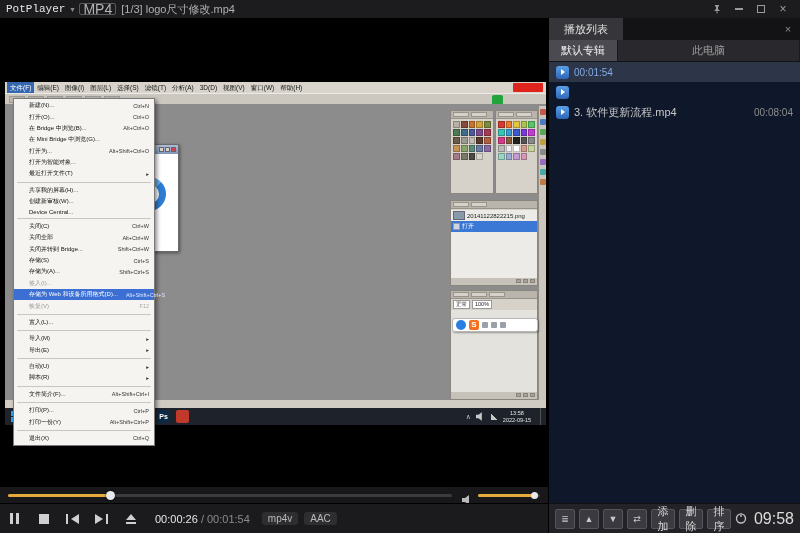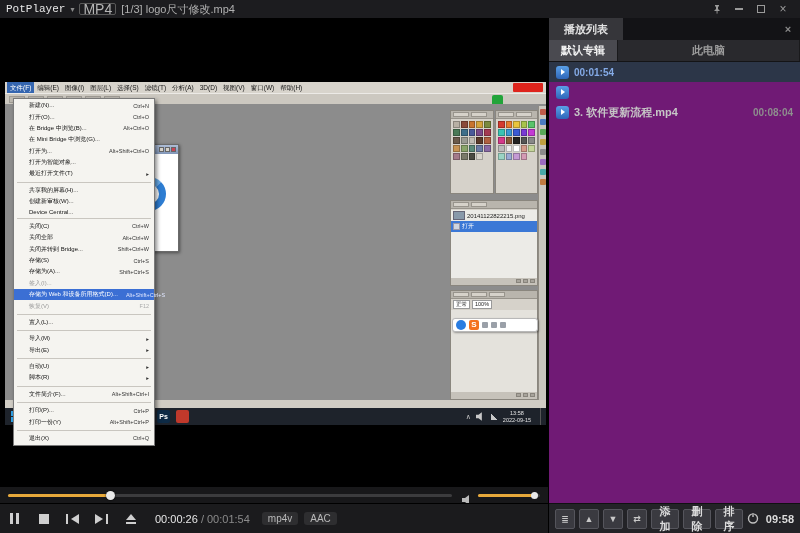--- a/index.html
+++ b/index.html
@@ -137,21 +137,21 @@
   .badge { background:#2e2e30; color:#b9b9b9; font-size:10px; padding:1px 6px; border-radius:3px; }
   .ctrl-right { margin-left:auto; display:flex; align-items:center; gap:10px; padding-right:10px; }
   .dimtxt { color:#b0b0b0; font-size:10px; }
   .subicon { width:15px; height:12px; background:#e8be3a; border-radius:2px;
     background-image:linear-gradient(#e8be3a 3px,#6a5512 3px,#6a5512 4.5px,#e8be3a 4.5px,#e8be3a 7px,#6a5512 7px,#6a5512 8.5px,#e8be3a 8.5px); }
   .gear { color:#d9b23a; font-size:14px; line-height:14px; }
   .ham { display:flex; flex-direction:column; gap:2px; }
   .ham span { width:13px; height:2px; background:#c8c8c8; }
 
   
-  .plist { position:absolute; left:548px; top:18px; width:252px; height:515px; background:#701a75; border-left:1px solid #000;font-weight:bold; }
+  .plist { position:absolute; left:548px; top:18px; width:252px; height:515px; background:#0f172a; border-left:1px solid #000; }
   .ptabbar { height:22px; background:#131316; display:flex; align-items:stretch; }
   .ptab { padding:0 15px; background:#36363a; color:#e2e2e2; font-size:11px; display:flex; align-items:center; }
   .ptab-close { margin-left:auto; width:24px; display:flex; align-items:center; justify-content:center;
     color:#8a8a8a; font-size:11px; }
   .albums { height:22px; display:flex; background:#29292d; border-bottom:1px solid #141416; }
   .album-tab { display:flex; align-items:center; justify-content:center; font-size:11px; color:#9c9c9c;
     padding:0 12px; border-right:1px solid #1a1a1c; }
   .album-tab:last-child { flex:1; }
   .album-tab.active { background:#4a4a50; color:#f0f0f0; }
   .pl-items { position:absolute; top:44px; bottom:30px; left:0; right:0; overflow:hidden; }
@@ -162,21 +162,21 @@
     display:flex; align-items:center; justify-content:center; flex:none; }
   .pl-play { width:0; height:0; border-left:4px solid #fff; border-top:3px solid transparent;
     border-bottom:3px solid transparent; margin-left:1px; }
   .pl-title { flex:1; white-space:nowrap; overflow:hidden; text-overflow:ellipsis; }
   .pl-dur { font-size:10px; color:#8e8e8e; }
   .pl-foot { position:absolute; left:0; right:0; bottom:0; height:30px; background:#232327;
     border-top:1px solid #101012; display:flex; align-items:center; gap:4px; padding:0 6px; }
   .fbtn { height:20px; min-width:20px; background:#3a3a40; border:1px solid #55555c; border-radius:2px;
     color:#c8c8c8; font-size:9px; display:flex; align-items:center; justify-content:center; padding:0 4px; }
   .fbtn.txt { font-size:11px; color:#dcdcdc; padding:0 8px; }
-  .pl-clock { color:#dcdcdc; font-size:11px; margin-left:3px; }
+  .pl-clock { color:#dcdcdc; font-size:16px; margin-left:3px; }
   .pl-power { margin-left:auto; }
 </style>
 </head>
 <body>
 
 <div class="titlebar">
   <span class="tb-app">PotPlayer</span>
   <span class="tb-caret">▾</span>
   <span class="tb-badge">MP4</span>
   <span class="tb-title">[1/3] logo尺寸修改.mp4</span>

